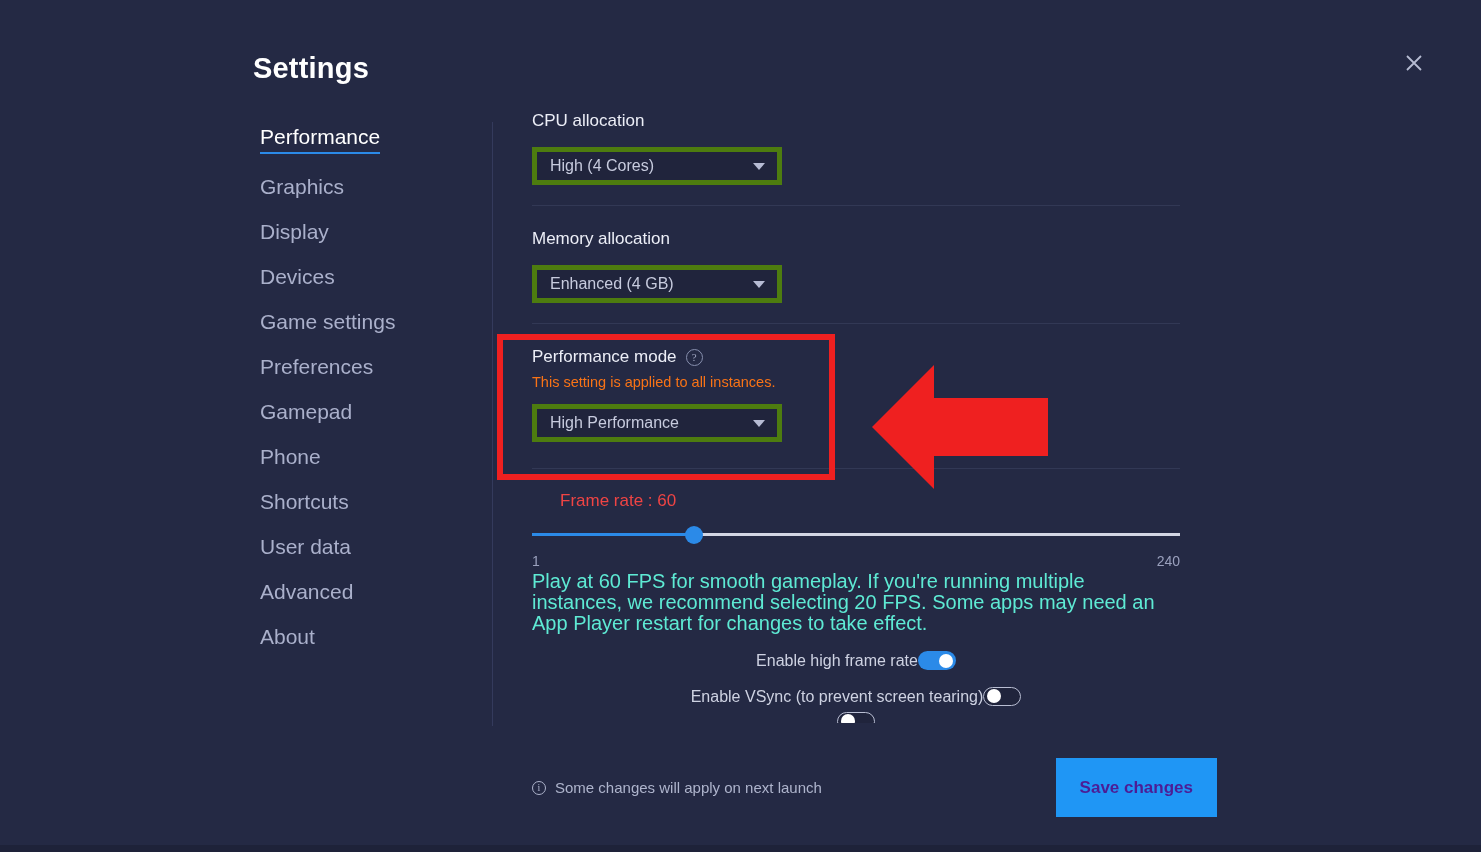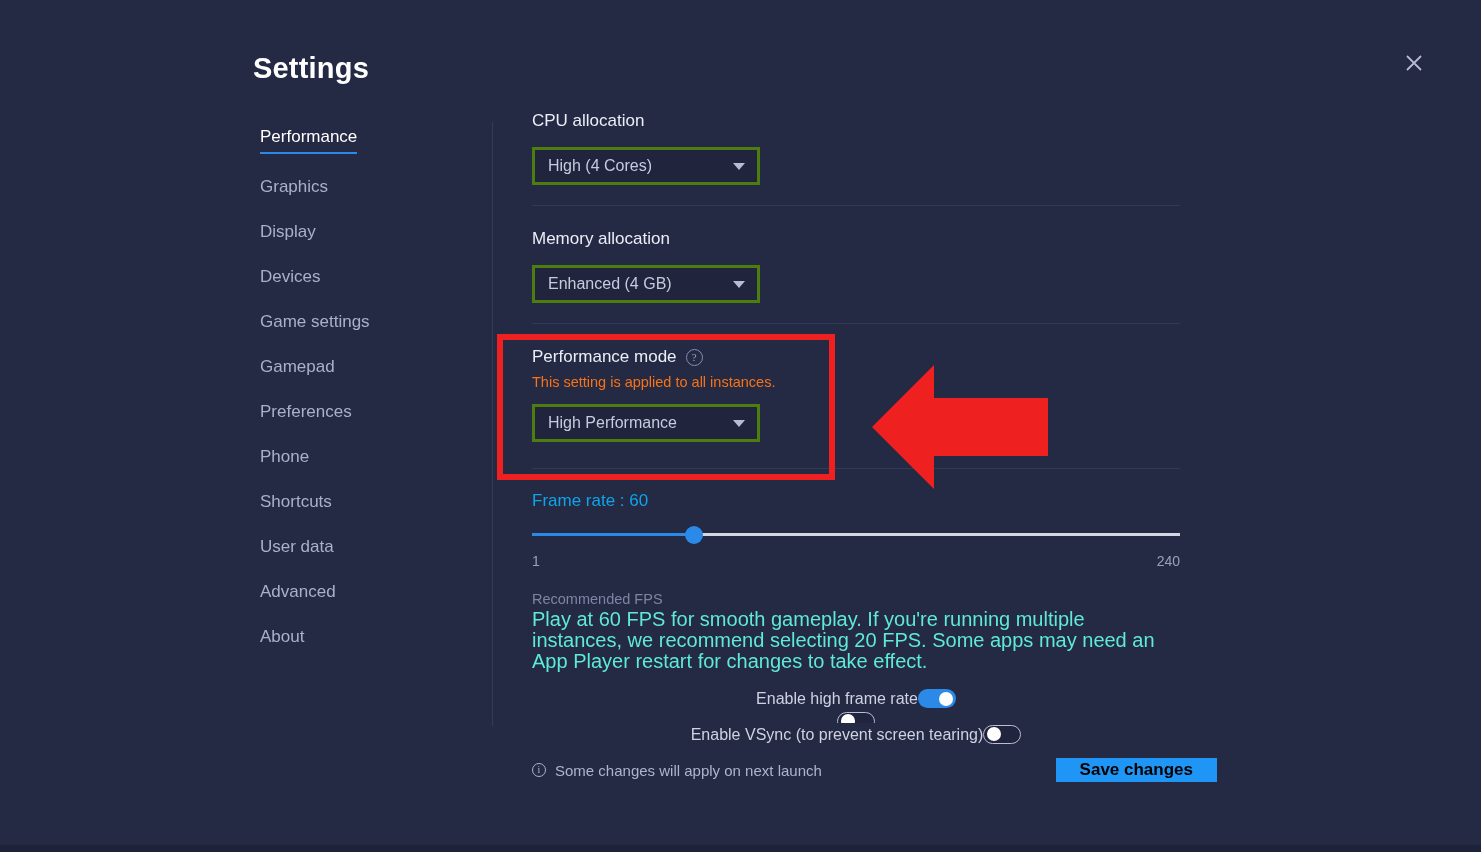--- a/index.html
+++ b/index.html
@@ -51,21 +51,21 @@
   }
 
   
   .sidebar {
     position: absolute;
     left: 260px;
     top: 126px;
     width: 232px;
   }
   .sidebar-item {
-    font-size: 17px;
+    font-size: 21px;
     color: #aab0cb;
     padding: 0 0 1px 0;
     margin-bottom: 22px;
     cursor: pointer;
     display: inline-block;
     width: auto;
     line-height: 22px;
     white-space: nowrap;
   }
   .sidebar-row { display: block; }
@@ -94,24 +94,24 @@
   }
 
   .field-label {
     font-size: 17px;
     color: #eceef7;
     margin-bottom: 15px;
     line-height: 22px;
   }
 
   .dropdown {
-    width: 228px;
+    width: 250px;
     height: 38px;
     background: #20243c;
-    border: 3px solid #4d7c0f;
+    border: 5px solid #4d7c0f;
     display: flex;
     align-items: center;
     justify-content: space-between;
     padding: 0 12px 0 13px;
     cursor: pointer;
     font-size: 16px;
     color: #c7cbde;
   }
   .caret {
     width: 0; height: 0;
@@ -173,22 +173,23 @@
     top: 362px;
     width: 176px;
     height: 130px;
     z-index: 6;
     pointer-events: none;
   }
 
   
   .fr-label {
     font-size: 17px;
-    color: #0ea5e9;
+    color: #ef4444;
     margin-bottom: 14px;
+    margin-left: 28px;
   }
   .slider-wrap {
     position: relative;
     width: 648px;
     height: 20px;
   }
   .slider-track {
     position: absolute;
     top: 8px; left: 0;
     width: 648px; height: 3px;
@@ -292,26 +293,26 @@
     border: 1.3px solid #aeb4cc;
     border-radius: 50%;
     font-size: 10px;
     line-height: 12px;
     text-align: center;
     color: #aeb4cc;
     font-family: "Liberation Serif", serif;
   }
   .save-btn {
     background: #1f96f5;
-    color: #000000;
+    color: #4c1d95;
     font-size: 17px;
     font-weight: bold;
     border: none;
     padding: 0 24px;
-    height: 24px;
+    height: 59px;
     cursor: pointer;
     font-family: "Liberation Sans", sans-serif;
   }
 </style>
 </head>
 <body>
 
 <div class="bottom-strip"></div>
 
 <div class="close-btn">
@@ -323,22 +324,22 @@
 </div>
 
 <div class="page-title">Settings</div>
 
 <div class="sidebar">
   <div class="sidebar-row"><span class="sidebar-item active">Performance</span></div>
   <div class="sidebar-row"><span class="sidebar-item">Graphics</span></div>
   <div class="sidebar-row"><span class="sidebar-item">Display</span></div>
   <div class="sidebar-row"><span class="sidebar-item">Devices</span></div>
   <div class="sidebar-row"><span class="sidebar-item">Game settings</span></div>
+  <div class="sidebar-row"><span class="sidebar-item">Preferences</span></div>
   <div class="sidebar-row"><span class="sidebar-item">Gamepad</span></div>
-  <div class="sidebar-row"><span class="sidebar-item">Preferences</span></div>
   <div class="sidebar-row"><span class="sidebar-item">Phone</span></div>
   <div class="sidebar-row"><span class="sidebar-item">Shortcuts</span></div>
   <div class="sidebar-row"><span class="sidebar-item">User data</span></div>
   <div class="sidebar-row"><span class="sidebar-item">Advanced</span></div>
   <div class="sidebar-row"><span class="sidebar-item">About</span></div>
 </div>
 
 <div class="v-divider"></div>
 
 <div class="content">
@@ -381,21 +382,20 @@
     <div class="fr-label">Frame rate : 60</div>
     <div class="slider-wrap">
       <div class="slider-track"></div>
       <div class="slider-fill"></div>
       <div class="slider-thumb"></div>
     </div>
     <div class="slider-bounds">
       <span>1</span>
       <span>240</span>
     </div>
-    <div class="rec-title">Recommended FPS</div>
     <div class="rec-body">Play at 60 FPS for smooth gameplay. If you're running multiple instances, we recommend selecting 20 FPS. Some apps may need an App Player restart for changes to take effect.</div>
   </div>
 
   <div class="toggle-row">
     <span class="toggle-label">Enable high frame rate</span>
     <span class="switch on">
         <span class="knob"></span>
       </span>
   </div>
 

